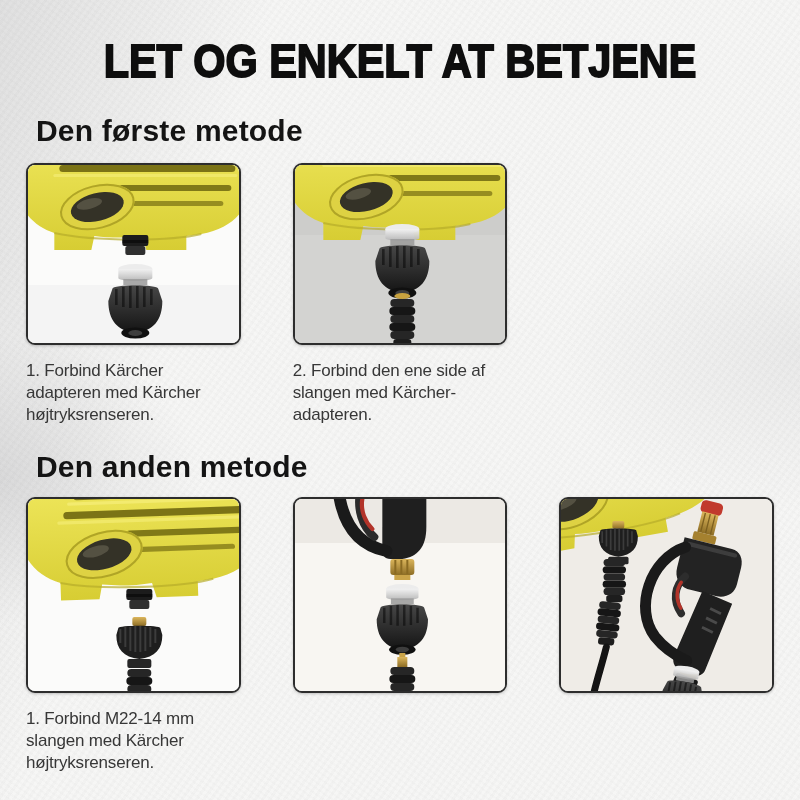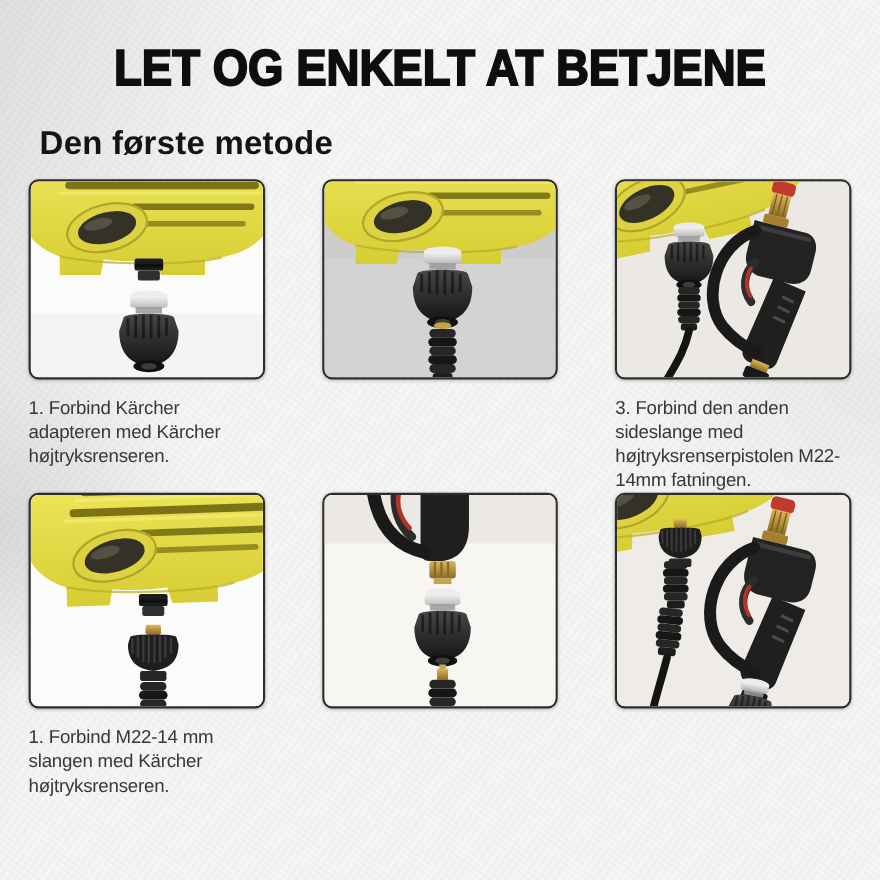--- a/index.html
+++ b/index.html
@@ -176,48 +176,29 @@
             <g>
                 <use href="#adapter" transform="translate(112,60)"></use>
               </g>
             <ellipse cx="112" cy="131" rx="8" ry="3" fill="#c8a23f"></ellipse>
             <g>
               <use href="#hoserib" transform="translate(112,134)"></use>
               <path d="M112,178 L112,182" stroke="#151515" stroke-width="10"></path>
             </g>
           </svg>
         </div>
-      </figure>
-
-      <figure class="step">
-        <div class="photo-card">
-          <svg viewBox="0 0 220 178" preserveAspectRatio="xMidYMid slice">
-            <rect width="220" height="178" fill="#ece9e4"></rect>
-            <g transform="rotate(-12 60 0)">
-                <use href="#machine" transform="translate(-46,-44)"></use>
-              </g>
-            <g>
-                <use href="#adapter" transform="translate(70,38) scale(.82)"></use>
-              </g>
-            <g>
-              <use href="#hoserib" transform="translate(70,96) scale(.82)"></use>
-              <path d="M70,136 C66,154 58,166 50,180" stroke="#141414" stroke-width="7" fill="none" stroke-linecap="round"></path>
-            </g>
-            <g>
-                <use href="#gun" transform="translate(88,-2) rotate(14 49 82) scale(.82)"></use>
-              </g>
-          </svg>
-        </div>
-        <figcaption class="caption">3. Forbind den anden sideslange med højtryksrenserpistolen M22-14mm fatningen.</figcaption>
-      </figure>
+        <figcaption class="caption">2. Forbind den ene side af slangen med Kärcher-adapteren.</figcaption>
+      </figure>
+
 
     </div>
   </section>
 
   <section class="method-2">
+    <h2 class="method-heading">Den anden metode</h2>
     <div class="steps-grid">
 
       <figure class="step">
         <div class="photo-card">
           <svg viewBox="0 0 220 192" preserveAspectRatio="xMidYMid slice">
             <rect width="220" height="192" fill="#fbfbfa"></rect>
             <g transform="rotate(-2 110 0)">
                 <use href="#machine" transform="translate(2,-6) scale(1.04)"></use>
               </g>
             <use href="#outlet" transform="translate(116,90)"></use>

